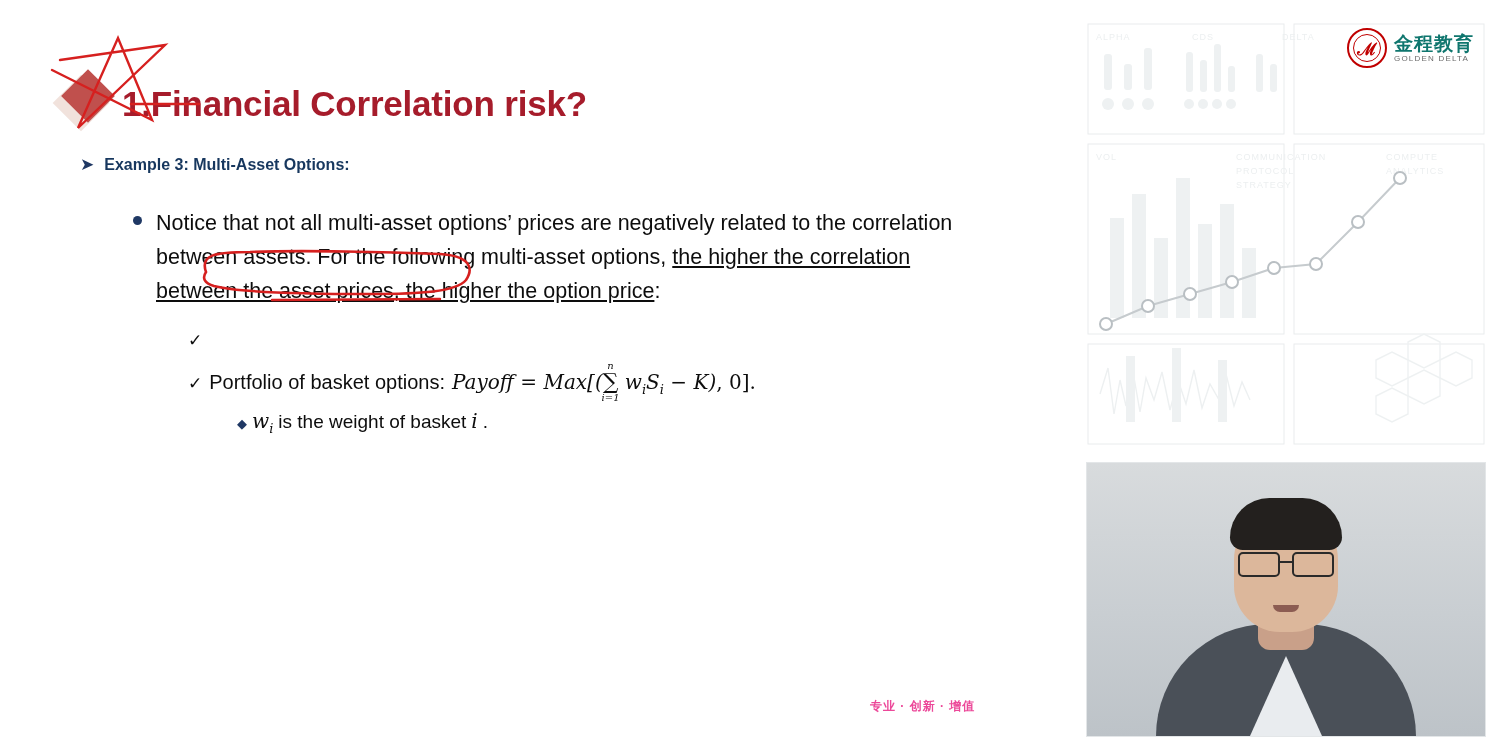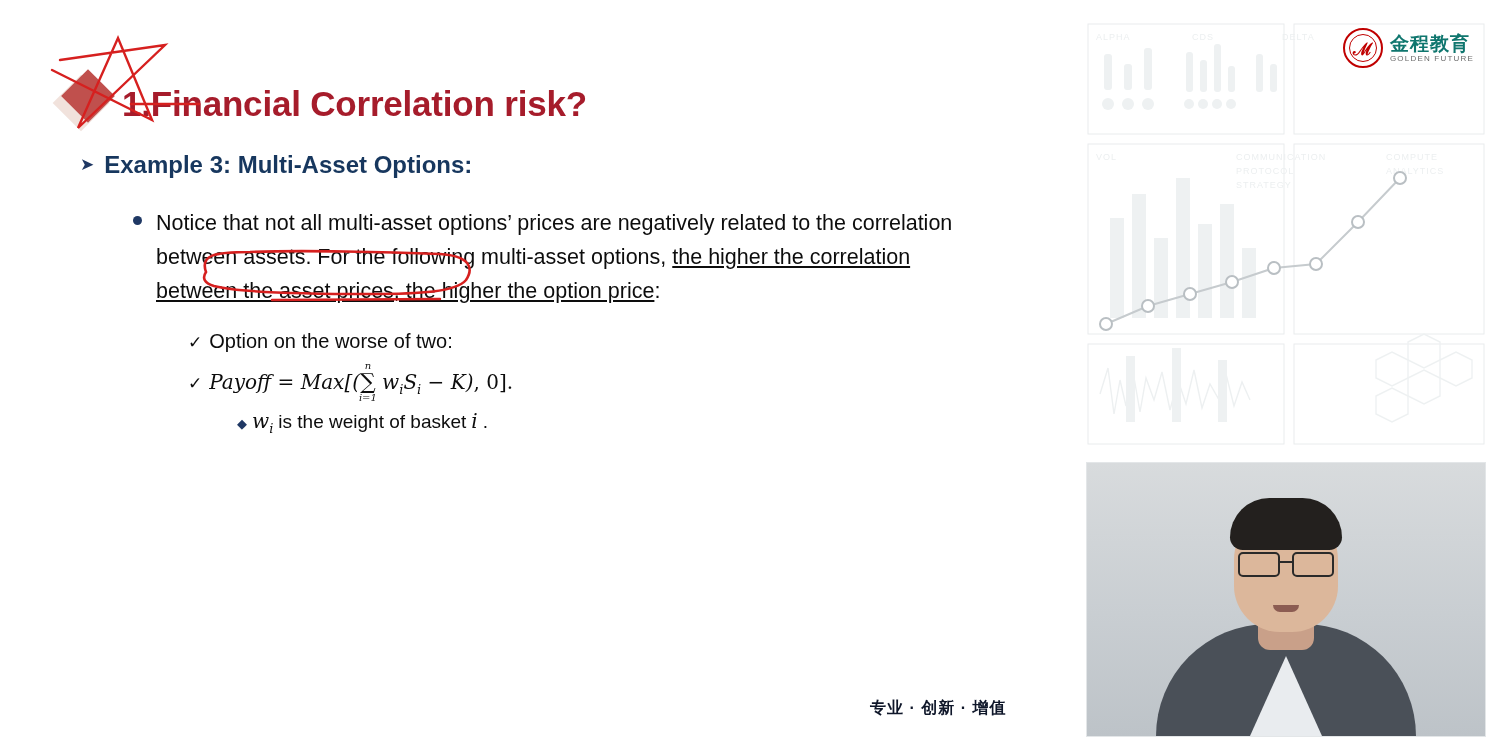--- a/index.html
+++ b/index.html
@@ -83,21 +83,21 @@
     display: flex;
     align-items: flex-start;
     gap: 10px;
   }
   .arrow-marker {
     color: #1f3864;
     font-size: 17px;
     line-height: 25px;
   }
   .bullet-l1 .txt {
-    font-size: 24px;
+    font-size: 16px;
     font-weight: bold;
     color: #17375e;
     line-height: 25px;
   }
 
   .bullet-l2 {
     position: absolute;
     left: 133px;
     top: 182px;
     width: 860px;
@@ -174,23 +174,23 @@
     font-style: italic;
     white-space: nowrap;
   }
   .sigma .lim.top { top: -9px; }
   .sigma .lim.bot { bottom: -9px; }
 
   .footer-slogan {
     position: absolute;
     left: 870px;
     top: 698px;
-    font-size: 16px;
+    font-size: 12px;
     font-weight: bold;
-    color: #0f172a;
+    color: #ec4899;
     letter-spacing: 1px;
     white-space: nowrap;
   }
 
   
   .ink {
     position: absolute;
     left: 0; top: 0;
     width: 1070px;
     height: 750px;
@@ -389,25 +389,25 @@
       <span class="txt">Example 3: Multi-Asset Options:</span>
     </div>
 
     <div class="bullet-l2">
       <span class="dot-marker"></span>
       <span class="para"><span>Notice that not all multi-asset options’ prices are negatively related to the correlation between assets. For the following multi-asset options, </span><span class="u">the higher the correlation between the asset prices, the higher the option price</span><span>:</span></span>
     </div>
 
     <div class="bullet-l3" id="check-1">
       <span class="check-marker">✓</span>
-      <span>Option on the worse of two:</span>
     </div>
 
     <div class="bullet-l3" id="check-2">
       <span class="check-marker">✓</span>
+      <span>Portfolio of basket options:</span>
       <span class="math">Payoff = Max[(<span class="sigma">∑<span class="lim top">n</span><span class="lim bot">i=1</span></span>&nbsp;w<span class="sub">i</span>S<span class="sub">i</span> − K)<span class="upr">,&nbsp;0]</span><span class="upr">.</span></span>
     </div>
 
     <div class="bullet-l4">
       <span class="diamond-marker">◆</span>
       <span class="math">w<span class="sub">i</span></span>
       <span>is the weight of basket</span>
       <span class="math">i</span>
         <span>.</span>
     </div>
@@ -512,21 +512,21 @@
           </g>
         </g>
       </svg>
 
       <div class="logo">
         <div class="logo-seal">
           <div class="g">ℳ</div>
         </div>
         <div class="logo-text">
           <div class="cn">金程教育</div>
-          <div class="en">GOLDEN FUTURE</div>
+          <div class="en">GOLDEN DELTA</div>
         </div>
       </div>
     </div>
 
     <div class="webcam">
       <div class="cam-bg"></div>
       <div class="cam-person">
         <div class="cam-body"></div>
         <div class="cam-shirt"></div>
         <div class="cam-neck"></div>

